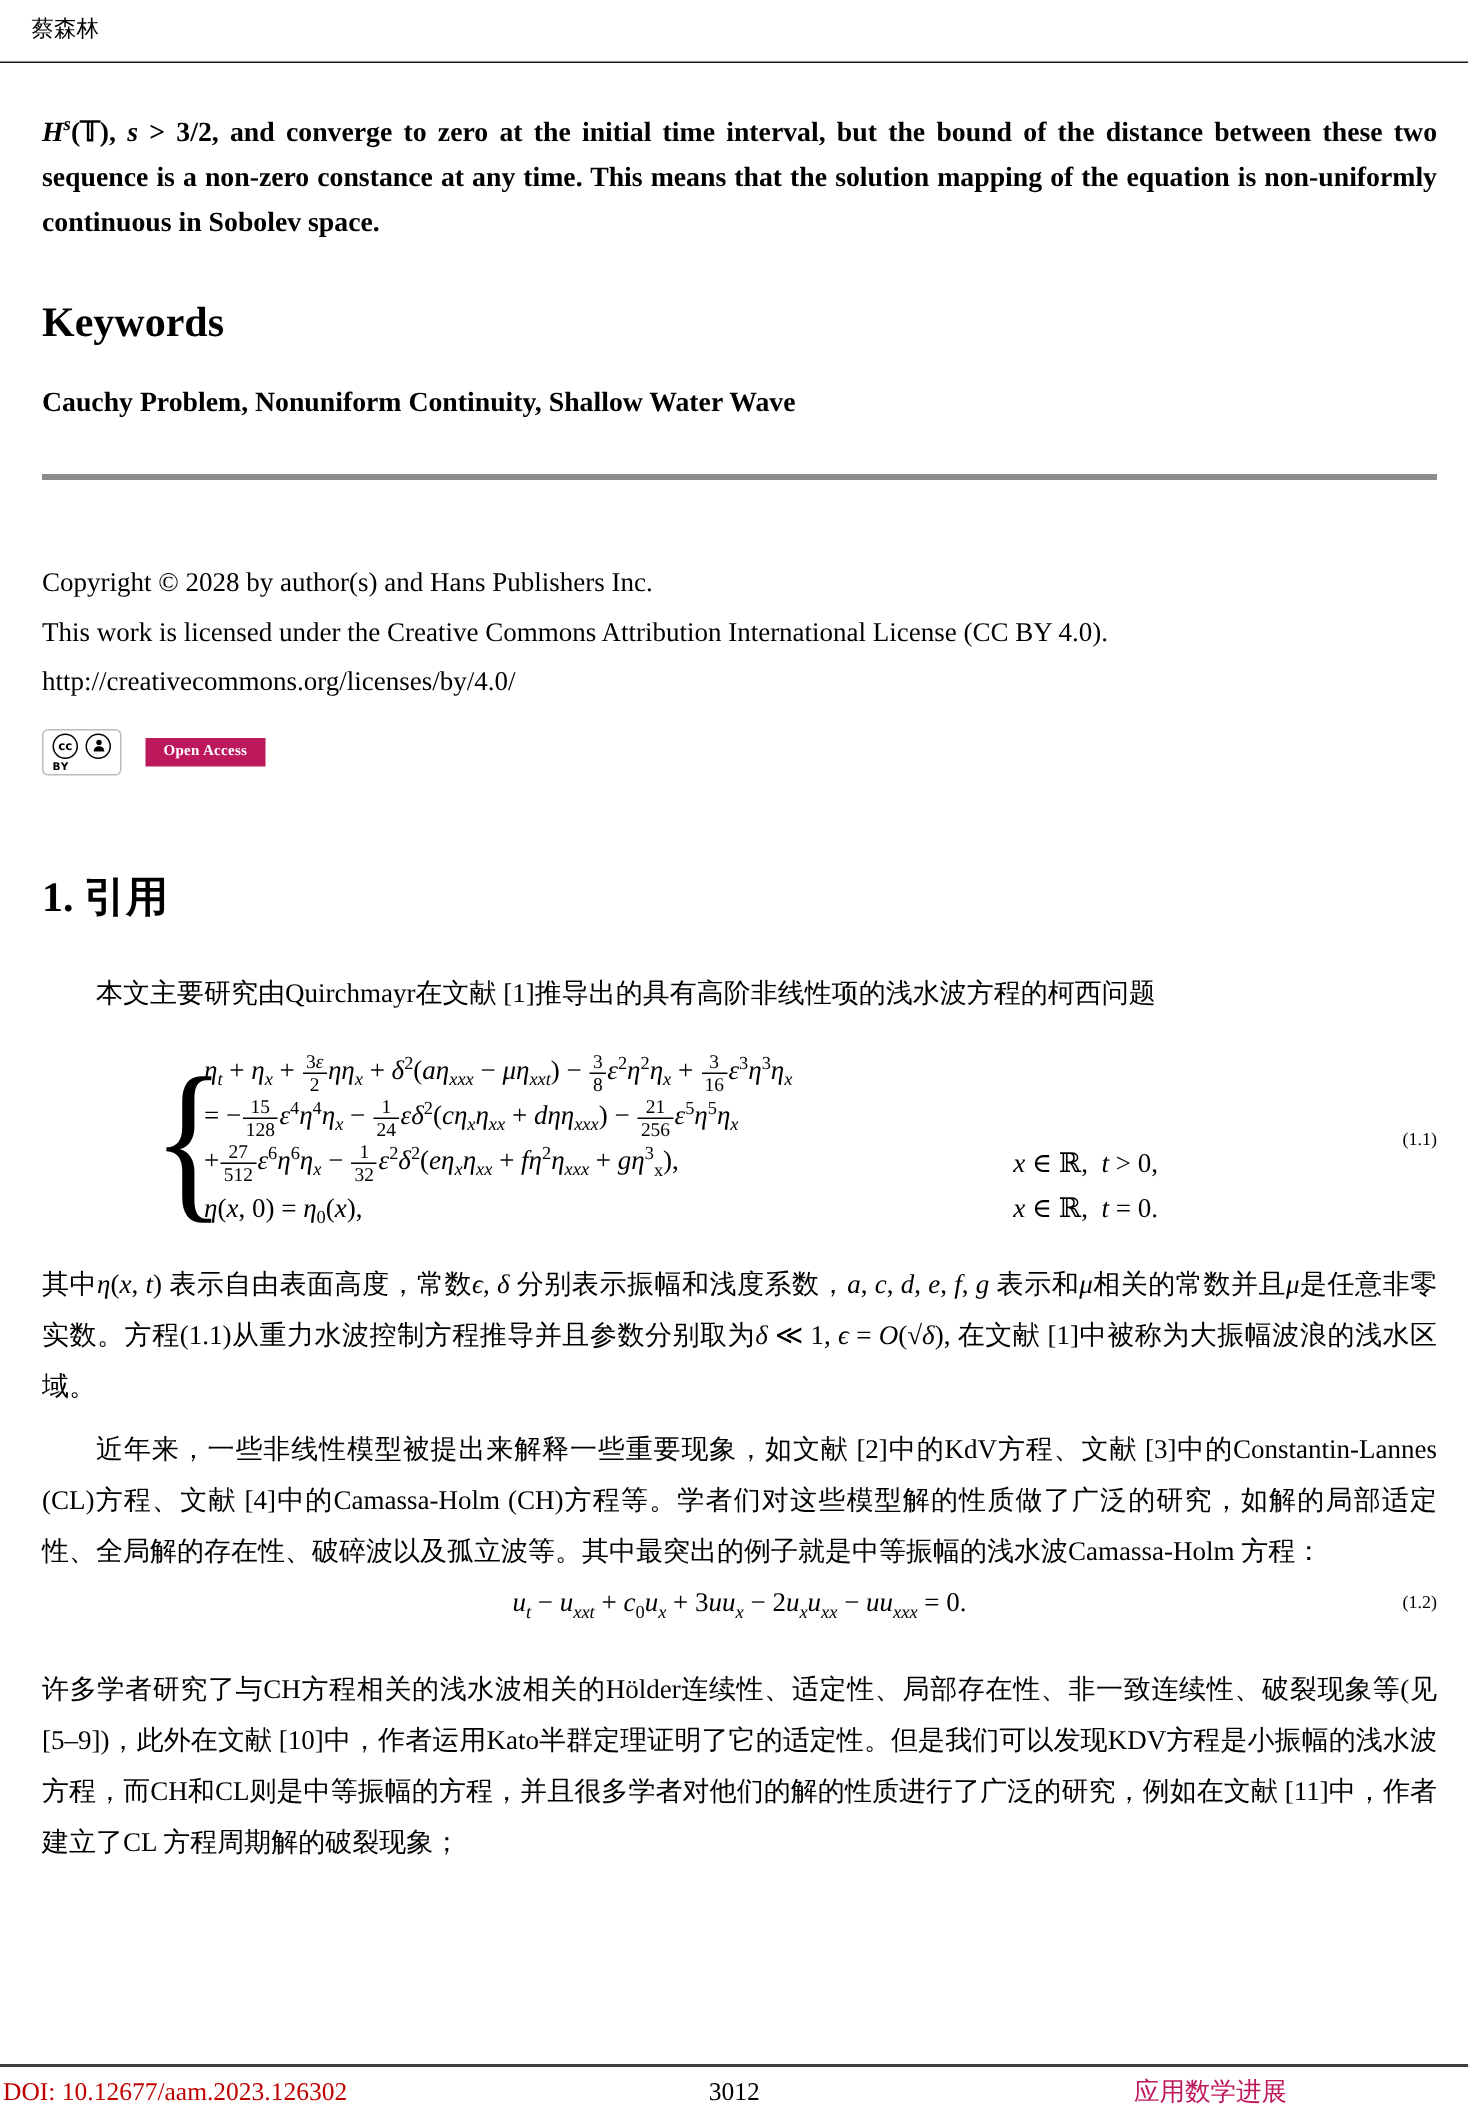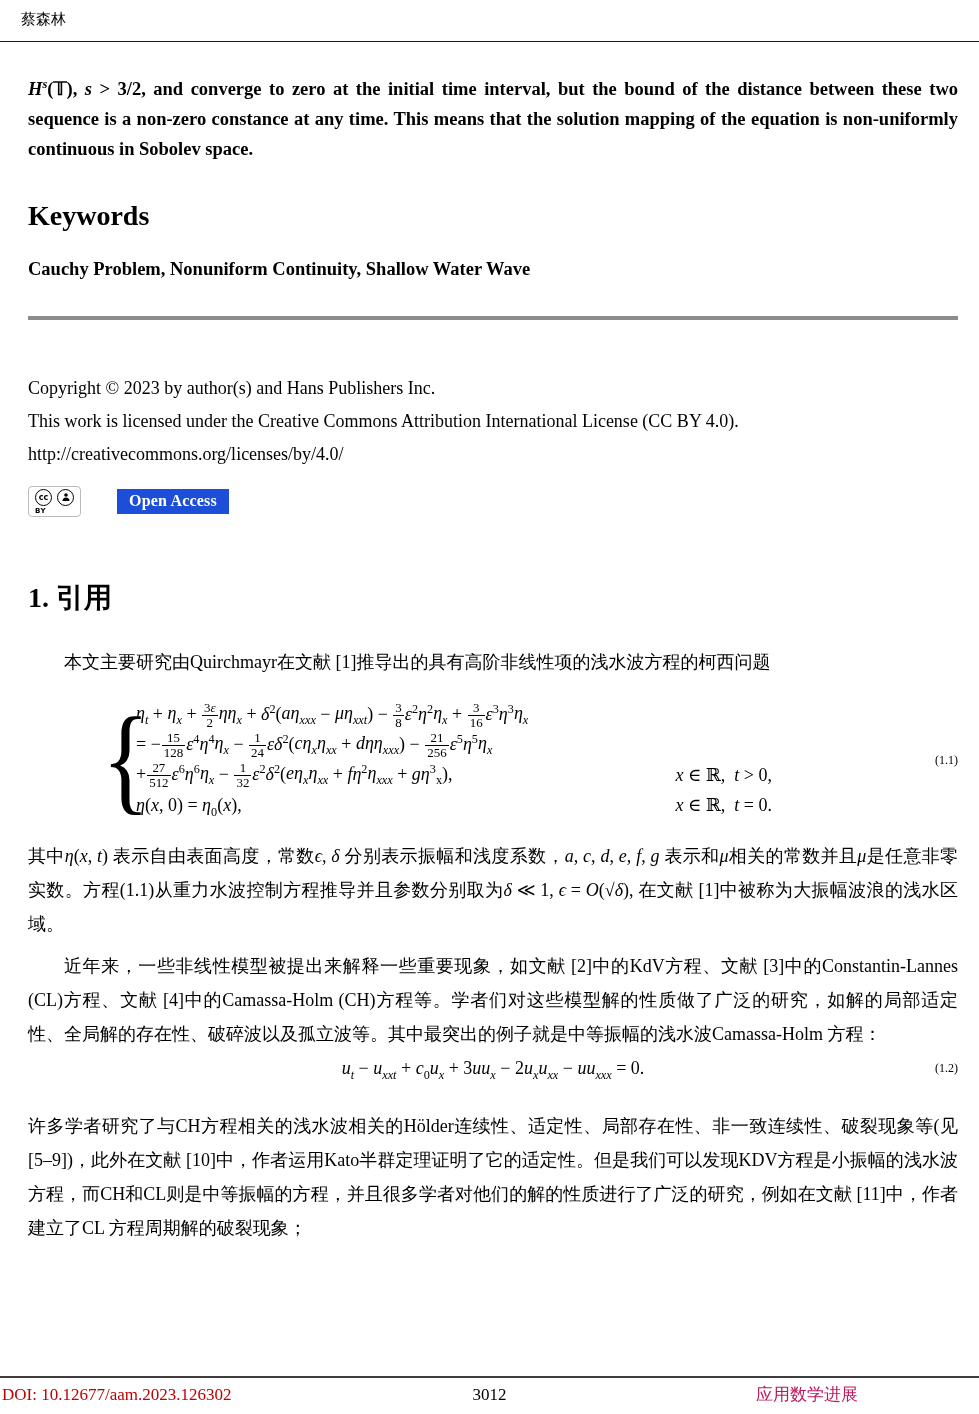--- a/index.html
+++ b/index.html
@@ -20,26 +20,26 @@
   .abstract { margin-top:32px; font-size:18.5px; line-height:30px; font-weight:bold; text-align:justify; }
 
   .kw-heading { margin-top:36px; font-size:28px; font-weight:bold; }
   .kw-text { margin-top:27px; font-size:18.5px; font-weight:bold; }
 
   .divider { margin-top:36px; height:4px; background:#8c8c8c; }
 
   .copyright { margin-top:52px; font-size:18px; line-height:33px; }
   .copyright .link { color:#000; text-decoration:none; }
 
-  .license-row { margin-top:14px; display:flex; align-items:center; gap:36px; height:32px; }
+  .license-row { margin-top:14px; display:flex; align-items:center; gap:16px; height:32px; }
   .cc-badge { display:inline-flex; flex-direction:column; border:1px solid #bbb; border-radius:4px; padding:2px 6px 1px; background:#fff; }
   .cc-circles { display:flex; gap:5px; align-items:center; }
   .cc-circle { width:17px; height:17px; border:1.6px solid #000; border-radius:50%; display:flex; align-items:center; justify-content:center; font-size:8px; font-weight:bold; font-family:"DejaVu Sans",sans-serif; }
   .cc-by-text { font-size:7px; font-weight:bold; font-family:"DejaVu Sans",sans-serif; margin-top:1px; letter-spacing:0.5px; }
-  .oa-badge { background:#1d4ed8; color:#fff; font-weight:bold; font-size:16px; padding:4px 12px 5px; line-height:1; letter-spacing:0.2px; }
+  .oa-badge { background:#be185d; color:#fff; font-weight:bold; font-size:10px; padding:4px 12px 5px; line-height:1; letter-spacing:0.2px; }
 
   .section-heading { margin-top:62px; font-size:28px; font-weight:bold; }
 
   .para { font-size:18px; line-height:34px; text-align:justify; }
   .indent { text-indent:2em; }
   .p1 { margin-top:28px; }
   .p2 { margin-top:18px; }
   .p3 { margin-top:8px; }
   .p4 { margin-top:24px; }
 
@@ -82,21 +82,21 @@
   <main class="main">
 
     <p class="abstract"><i>H<sup>s</sup></i>(𝕋), <i>s</i> &gt; 3/2, and converge to zero at the initial time interval, but the bound of the distance between these two sequence is a non-zero constance at any time. This means that the solution mapping of the equation is non-uniformly continuous in Sobolev space.</p>
 
     <h2 class="kw-heading">Keywords</h2>
     <p class="kw-text">Cauchy Problem, Nonuniform Continuity, Shallow Water Wave</p>
 
     <div class="divider"></div>
 
     <div class="copyright">
-      <div>Copyright © 2023 by author(s) and Hans Publishers Inc.</div>
+      <div>Copyright © 2028 by author(s) and Hans Publishers Inc.</div>
       <div>This work is licensed under the Creative Commons Attribution International License (CC BY 4.0).</div>
       <div><a href="#" class="link">http://creativecommons.org/licenses/by/4.0/</a></div>
     </div>
 
     <div class="license-row">
       <span class="cc-badge">
         <span class="cc-circles">
           <span class="cc-circle">cc</span>
           <span class="cc-circle">
             <svg width="10" height="10" viewBox="0 0 24 24" fill="#000">

